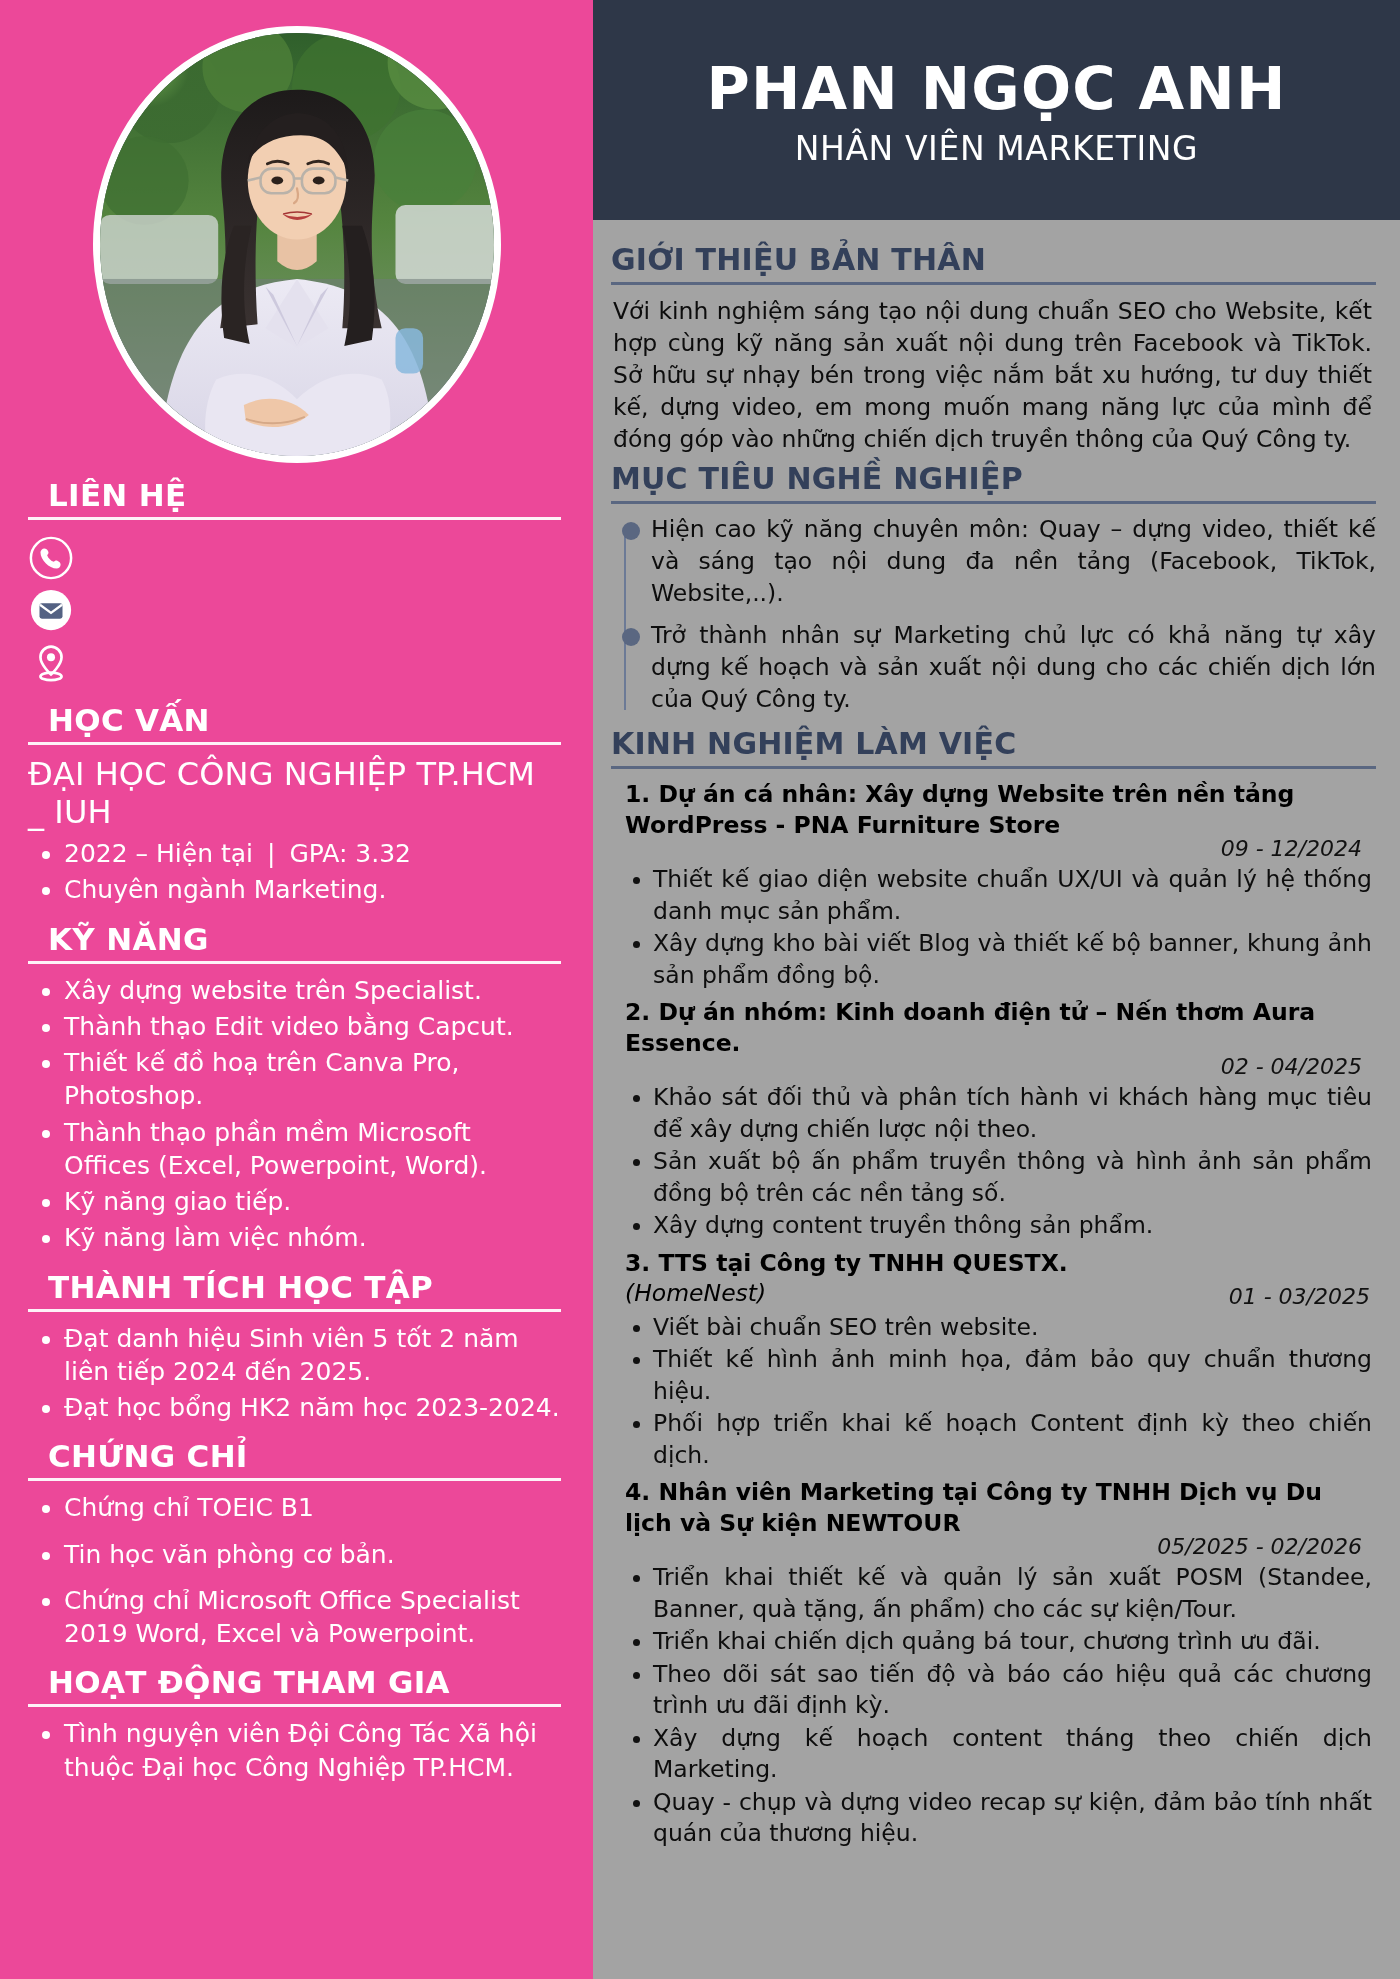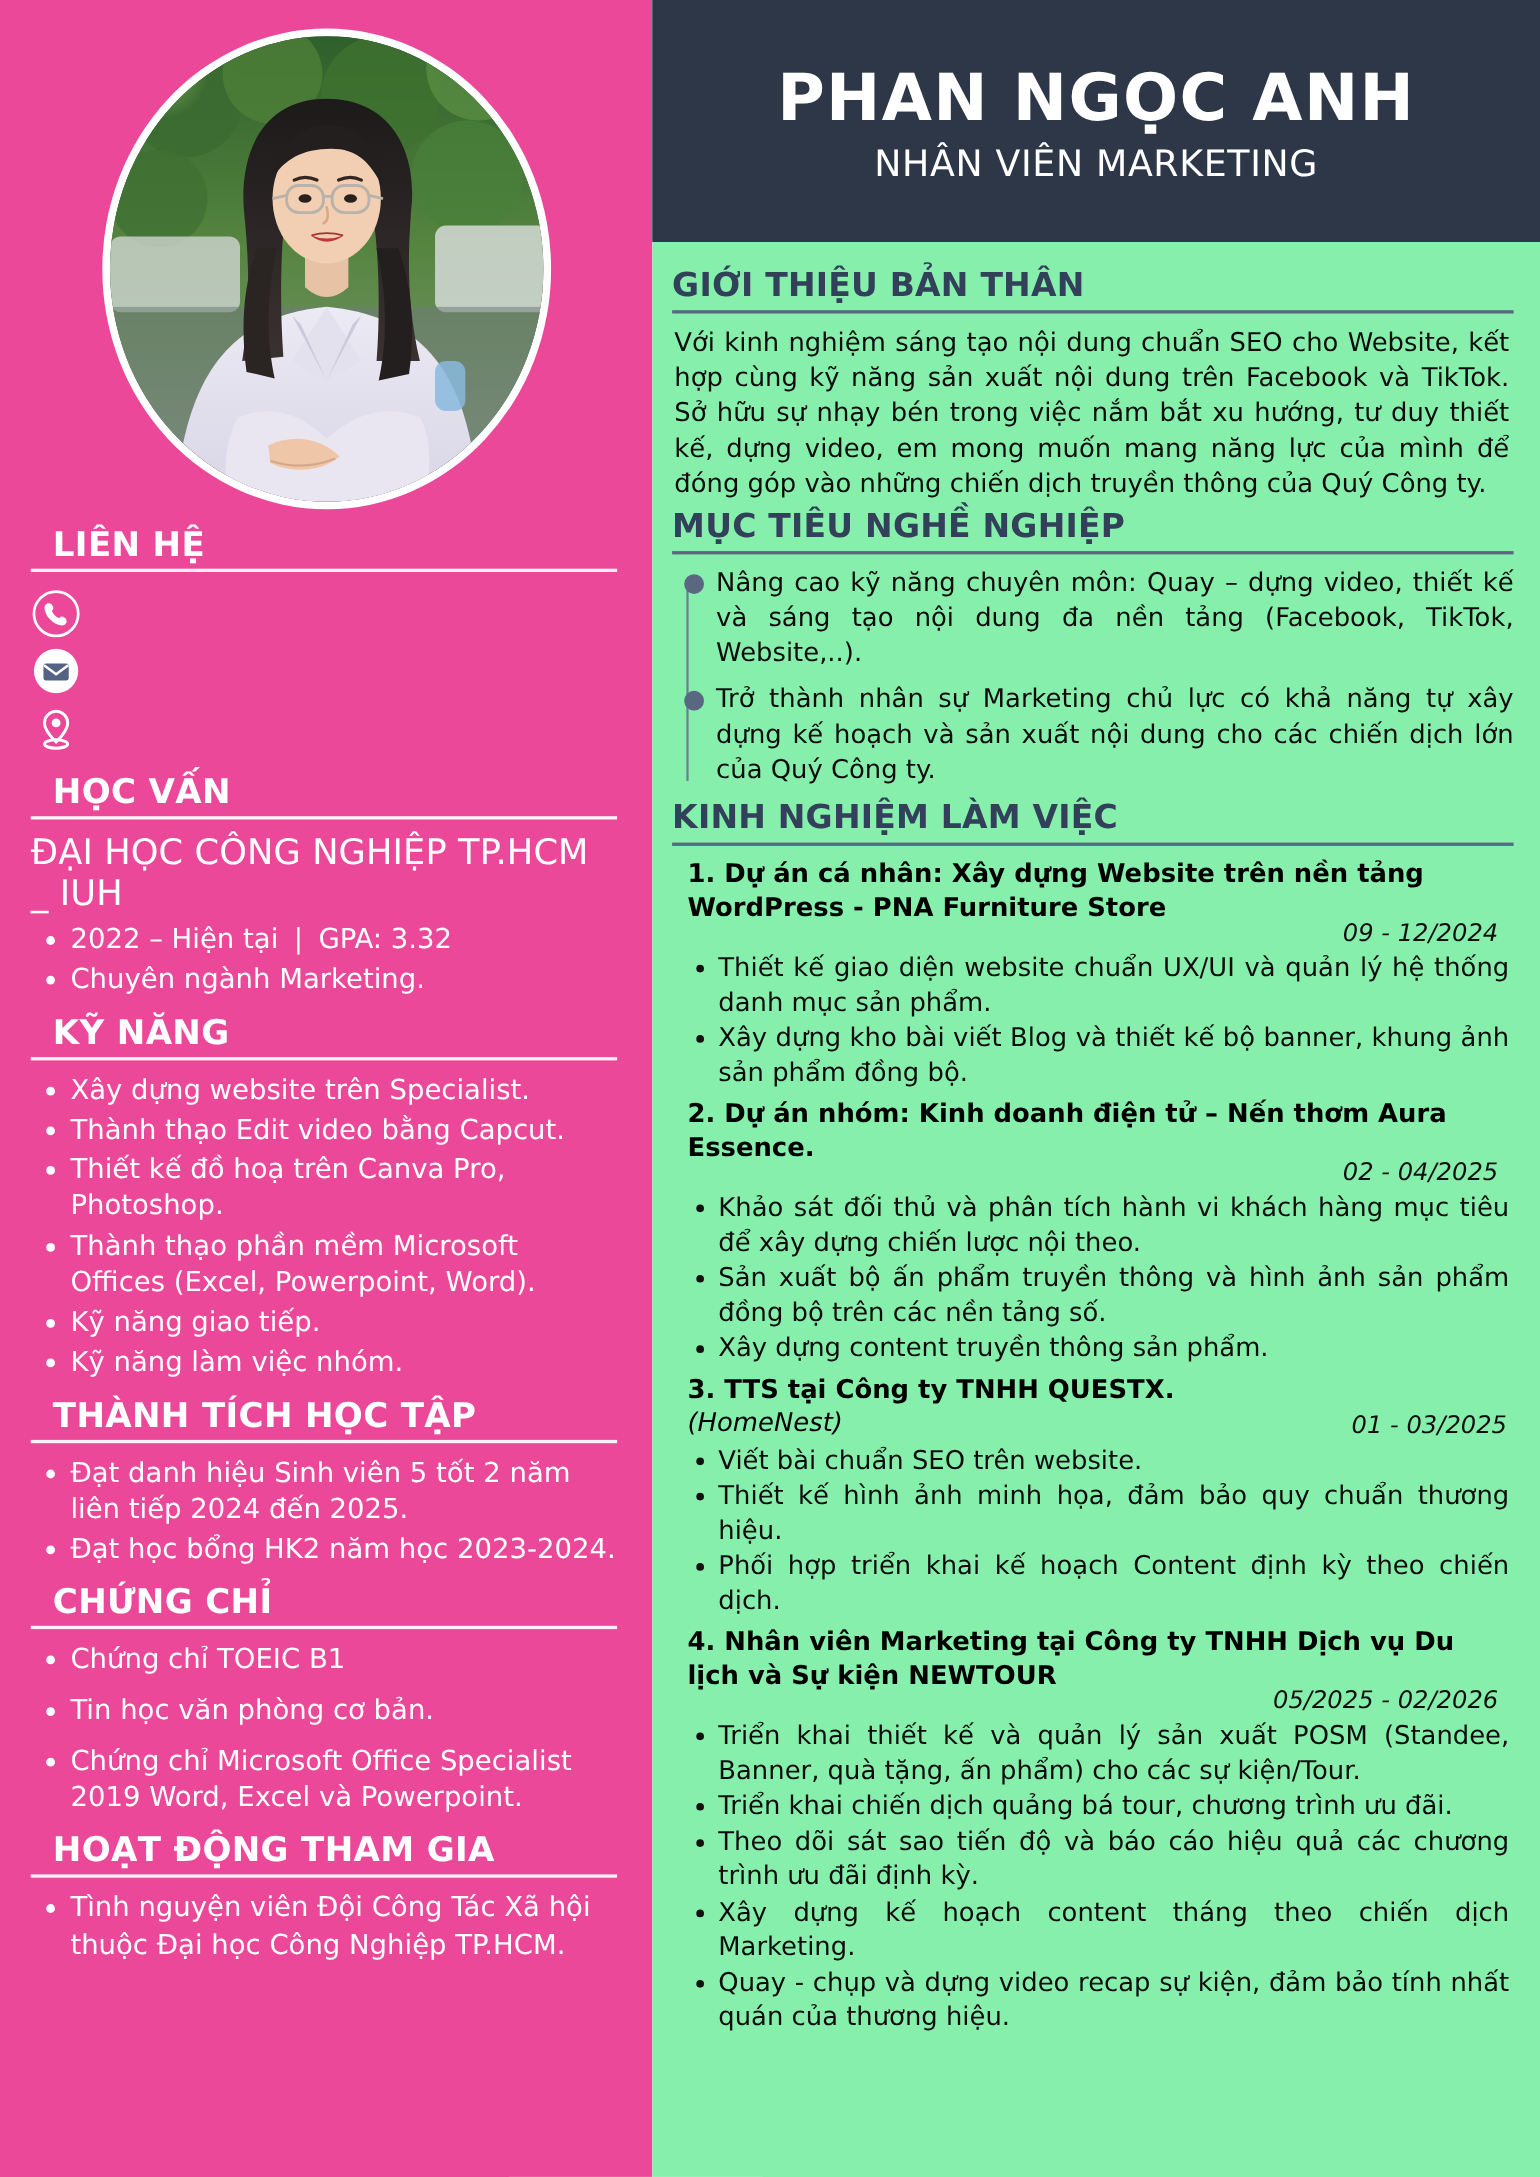--- a/index.html
+++ b/index.html
@@ -73,21 +73,21 @@
     position:absolute;
     left:14px; top:14px;
     width:8px; height:8px;
     border-radius:50%;
     background:#ffffff;
   }
   ul.s-list.loose li { margin-bottom:13px; }
   .pipe { display:inline-block; padding:0 14px; }
 
   
-  .main { flex:1; position:relative; background:#86efac; }
+  .main { flex:1; position:relative; background:#a3a3a3; }
   .namebar {
     background:#2e3748;
     height:220px;
     display:flex;
     flex-direction:column;
     align-items:center;
     justify-content:center;
     color:#fff;
     padding-top:6px;
   }
@@ -387,21 +387,21 @@
         <h2 class="m-head">GIỚI THIỆU BẢN THÂN</h2>
         <div class="m-rule"></div>
         <p class="intro">Với kinh nghiệm sáng tạo nội dung chuẩn SEO cho Website, kết hợp cùng kỹ năng sản xuất nội dung trên Facebook và TikTok. Sở hữu sự nhạy bén trong việc nắm bắt xu hướng, tư duy thiết kế, dựng video, em mong muốn mang năng lực của mình để đóng góp vào những chiến dịch truyền thông của Quý Công ty.</p>
       </section>
 
       <section>
         <h2 class="m-head">MỤC TIÊU NGHỀ NGHIỆP</h2>
         <div class="m-rule"></div>
         <div class="goals">
           <div class="line"></div>
-          <div class="goal">Nâng cao kỹ năng chuyên môn: Quay – dựng video, thiết kế và sáng tạo nội dung đa nền tảng (Facebook, TikTok, Website,..).</div>
+          <div class="goal">Hiện cao kỹ năng chuyên môn: Quay – dựng video, thiết kế và sáng tạo nội dung đa nền tảng (Facebook, TikTok, Website,..).</div>
           <div class="goal">Trở thành nhân sự Marketing chủ lực có khả năng tự xây dựng kế hoạch và sản xuất nội dung cho các chiến dịch lớn của Quý Công ty.</div>
         </div>
       </section>
 
       <section>
         <h2 class="m-head">KINH NGHIỆM LÀM VIỆC</h2>
         <div class="m-rule"></div>
 
         <div class="exp">
 

